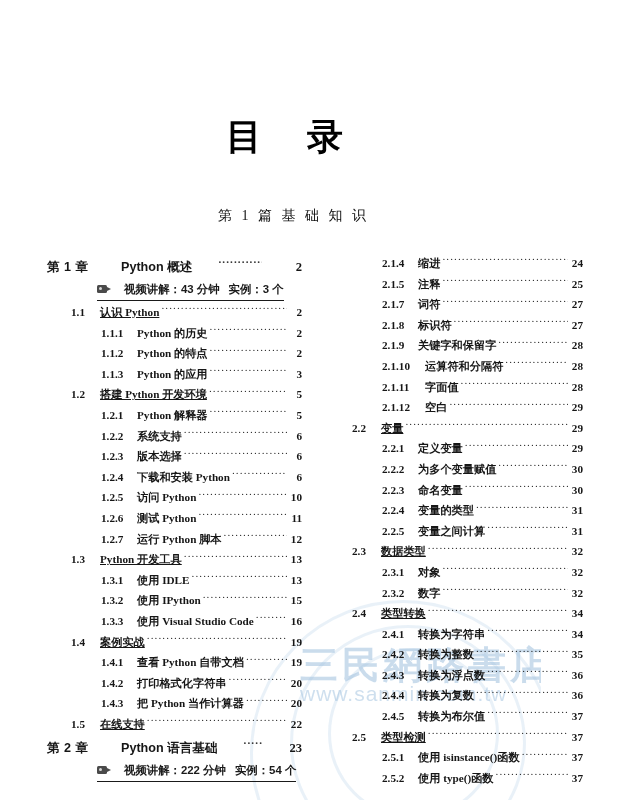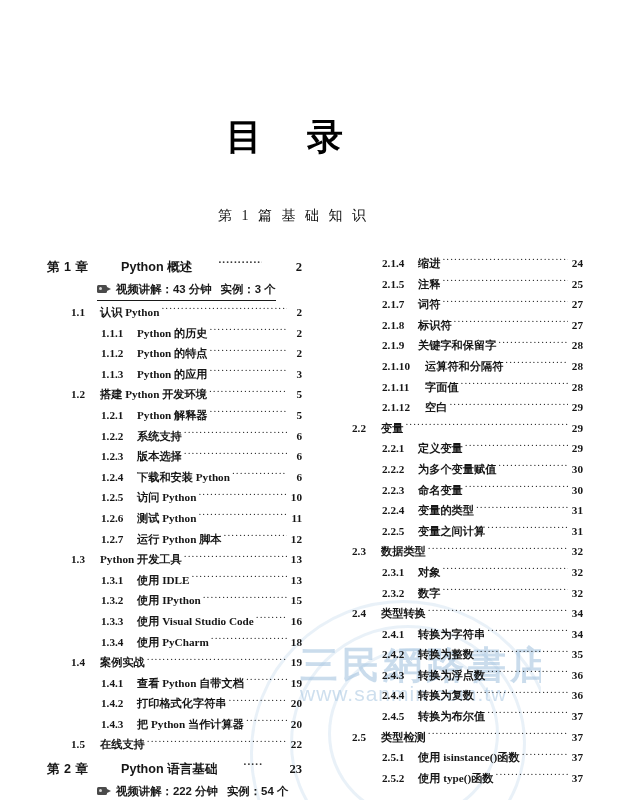--- a/index.html
+++ b/index.html
@@ -154,21 +154,21 @@
   .lvl-chapter .txt {
     font-family: "Liberation Sans", sans-serif;
     font-weight: 700;
   }
   .lvl-chapter .dots::after { color: #333; }
   .lvl-chapter .pg { min-width: 15px; }
 
   
   .lvl-2 { padding-left: 24px; }
   .lvl-2 .num { width: 29px; font-weight: 700; }
-  .lvl-2 .txt { font-weight: 700; }
+  .lvl-2 .txt { font-weight: 700; text-decoration: underline; }
   .lvl-2 .pg { min-width: 14px; font-weight: 700; }
 
   
   .lvl-3 { padding-left: 54px; }
   .lvl-3 .num { width: 36px; font-weight: 700; }
   .lvl-3 .txt { font-weight: 700; }
   .lvl-3 .pg { min-width: 14px; font-weight: 700; text-align: right; }
   .lvl-3.wide .num { width: 43px; }
 
   
@@ -212,21 +212,21 @@
     border-bottom: 2.5px solid transparent;
     border-left: 4.5px solid #4a4a4a;
   }
   .vcam .dot {
     position: absolute;
     left: 1.5px; top: 2.5px;
     width: 3px; height: 3px;
     border-radius: 50%;
     background: #d9d9d9;
   }
-  .vn-label { margin-right: 9px; }
+  .vn-label { margin-right: 9px; margin-left: 8px; }
 </style>
 </head>
 <body>
 
 <div id="watermark">
   <div class="wm-arc a1"></div>
   <div class="wm-arc a2"></div>
   <div class="wm-arc a3"></div>
   <div class="wm-cjk">三民網路書店</div>
   <div class="wm-url">www.sanmin.com.tw</div>
@@ -346,26 +346,20 @@
           <span class="txt">使用 IPython</span>
           <span class="dots"></span>
           <span class="pg">15</span>
         </div>
         <div class="entry lvl-3">
           <span class="num">1.3.3</span>
           <span class="txt">使用 Visual Studio Code</span>
           <span class="dots"></span>
           <span class="pg">16</span>
         </div>
-        <div class="entry lvl-3">
-          <span class="num">1.3.4</span>
-          <span class="txt">使用 PyCharm</span>
-          <span class="dots"></span>
-          <span class="pg">18</span>
-        </div>
         <div class="entry lvl-2">
           <span class="num">1.4</span>
           <span class="txt">案例实战</span>
           <span class="dots"></span>
           <span class="pg">19</span>
         </div>
         <div class="entry lvl-3">
           <span class="num">1.4.1</span>
           <span class="txt">查看 Python 自带文档</span>
           <span class="dots"></span>

